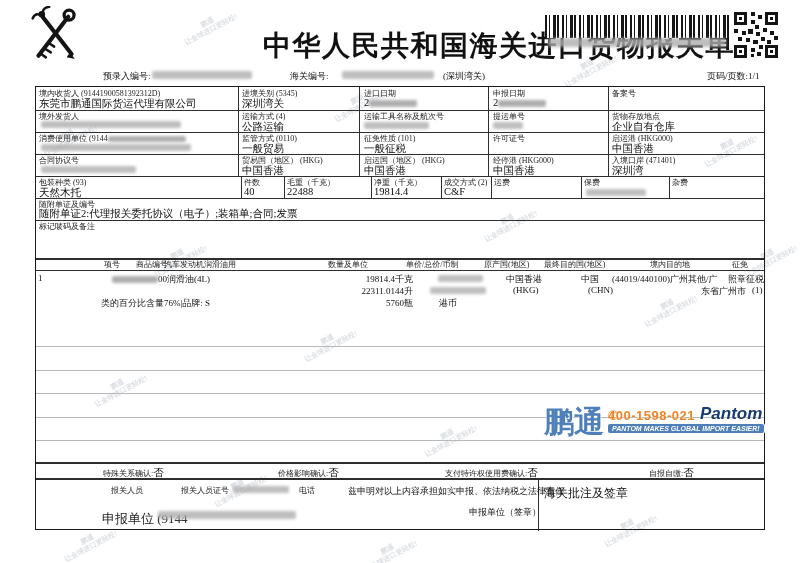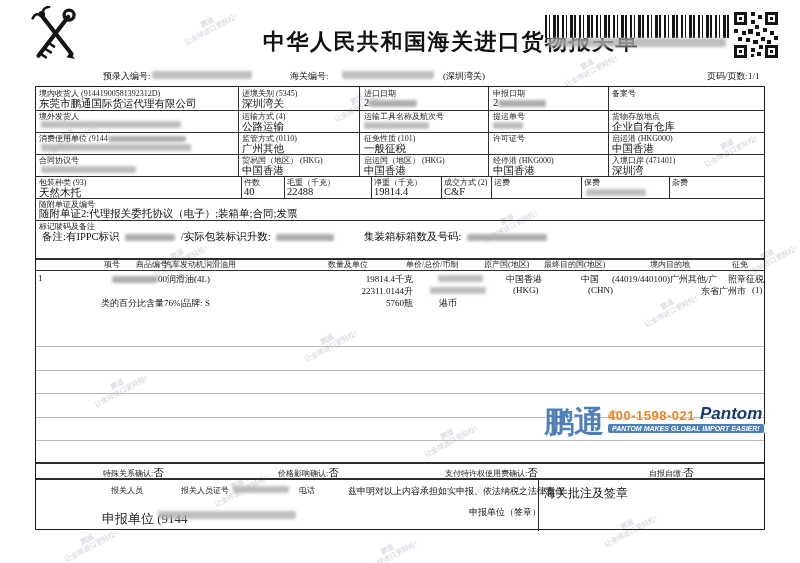--- a/index.html
+++ b/index.html
@@ -13,21 +13,21 @@
        border:1.6px solid #1b1b1b;box-sizing:border-box;z-index:1;}
   .hl{position:absolute;left:0;right:0;height:1px;background:#2e2e2e;z-index:1;}
   .hll{background:#b9b9b9;}
   .vlg{position:absolute;width:1px;background:#2e2e2e;z-index:1;}
   .bl{position:absolute;background:#aeaeae;filter:blur(1.4px);border-radius:2px;opacity:.8;z-index:2;}
   .bli{display:inline-block;background:#aeaeae;filter:blur(1.4px);border-radius:2px;height:7px;vertical-align:middle;}
   .wm{position:absolute;z-index:0;transform:rotate(-28deg);color:#b9c1ca;opacity:.5;
       font-size:7px;font-weight:bold;line-height:8px;text-align:center;
       font-family:"Liberation Sans","DejaVu Sans",sans-serif;}
   .wm i{display:block;font-style:normal;}
-  .title{font-size:22px;font-weight:600;letter-spacing:1.5px;}
+  .title{font-size:28px;font-weight:600;letter-spacing:1.5px;}
   .barcode{position:absolute;left:545px;top:15px;width:185px;height:23px;z-index:2;
      background:repeating-linear-gradient(90deg,#151515 0 2px,#fff 2px 4px,#151515 4px 5px,
        #fff 5px 8px,#151515 8px 11px,#fff 11px 12px,#151515 12px 14px,#fff 14px 17px);}
   .stamp{position:absolute;left:542px;top:401px;width:234px;height:62px;z-index:5;
      font-family:"Liberation Sans","DejaVu Sans",sans-serif;}
   .stamp *{position:absolute;white-space:nowrap;}
   .brandcn{left:2px;top:1px;font-size:30px;font-weight:900;text-shadow:0 0 2px #fff,0 0 2px #fff;}
   .phone{left:66px;top:7px;font-size:13px;font-weight:bold;letter-spacing:.5px;text-shadow:0 0 2px #fff;}
   .brande{left:158px;top:3px;font-size:17px;font-weight:bold;font-style:italic;text-shadow:0 0 2px #fff;}
   .band{left:66px;top:23px;font-size:7px;font-weight:bold;font-style:italic;color:#fff;
@@ -213,21 +213,21 @@
     <span class="pos lb" style="left:328px;top:24px">运输工具名称及航次号</span>
     <div class="bl" style="left:328px;top:35px;width:65px;height:7px"></div>
     <span class="pos lb" style="left:457px;top:24px">提运单号</span>
     <div class="bl" style="left:457px;top:35px;width:30px;height:7px"></div>
     <span class="pos lb" style="left:576px;top:24px">货物存放地点</span>
     <span class="pos vl" style="left:576px;top:33px">企业自有仓库</span>
 
     <span class="pos lb" style="left:3px;top:46px"><span>消费使用单位 (9144</span><span class="bli" style="width:78px;height:6px"></span></span>
     <div class="bl" style="left:5px;top:57px;width:150px;height:7px"></div>
     <span class="pos lb" style="left:206px;top:46px">监管方式 (0110)</span>
-    <span class="pos vl" style="left:206px;top:55px">广州其他</span>
+    <span class="pos vl" style="left:206px;top:55px">一般贸易</span>
     <span class="pos lb" style="left:328px;top:46px">征免性质 (101)</span>
     <span class="pos vl" style="left:328px;top:55px">一般征税</span>
     <span class="pos lb" style="left:457px;top:46px">许可证号</span>
     <span class="pos lb" style="left:576px;top:46px">启运港 (HKG000)</span>
     <span class="pos vl" style="left:576px;top:55px">中国香港</span>
 
     <span class="pos lb" style="left:3px;top:68px">合同协议号</span>
     <div class="bl" style="left:5px;top:79px;width:95px;height:7px"></div>
     <span class="pos lb" style="left:206px;top:68px">贸易国（地区） (HKG)</span>
     <span class="pos vl" style="left:206px;top:77px">中国香港</span>
@@ -250,28 +250,20 @@
     <span class="pos vl" style="left:408px;top:99px">C&amp;F</span>
     <span class="pos lb" style="left:458px;top:90px">运费</span>
     <span class="pos lb" style="left:548px;top:90px">保费</span>
     <div class="bl" style="left:550px;top:102px;width:60px;height:7px"></div>
     <span class="pos lb" style="left:636px;top:90px">杂费</span>
 
     <span class="pos lb" style="left:3px;top:112px">随附单证及编号</span>
     <span class="pos vl" style="left:3px;top:120px">随附单证2:代理报关委托协议（电子）;装箱单;合同;发票</span>
 
     <span class="pos lb" style="left:3px;top:134px">标记唛码及备注</span>
-    <div class="pos vl" style="left:6px;top:143px">
-      <span>备注:有IPPC标识</span>
-      <span class="bli" style="width:50px;margin:0 3px"></span>
-      <span>/实际包装标识升数:</span>
-      <span class="bli" style="width:58px;margin:0 3px"></span>
-      <span style="margin-left:24px">集装箱标箱数及号码:</span>
-      <span class="bli" style="width:80px;margin-left:3px"></span>
-    </div>
 
     <span class="pos lb" style="left:68px;top:172px">项号</span>
     <span class="pos lb" style="left:100px;top:172px">商品编号</span>
     <span class="pos lb" style="left:128px;top:172px">汽车发动机润滑油用</span>
     <span class="pos lb" style="left:292px;top:172px">数量及单位</span>
     <span class="pos lb" style="left:370px;top:172px">单价/总价/币制</span>
     <span class="pos lb" style="left:448px;top:172px">原产国(地区)</span>
     <span class="pos lb" style="left:508px;top:172px">最终目的国(地区)</span>
     <span class="pos lb" style="left:614px;top:172px">境内目的地</span>
     <span class="pos lb" style="left:696px;top:172px">征免</span>

